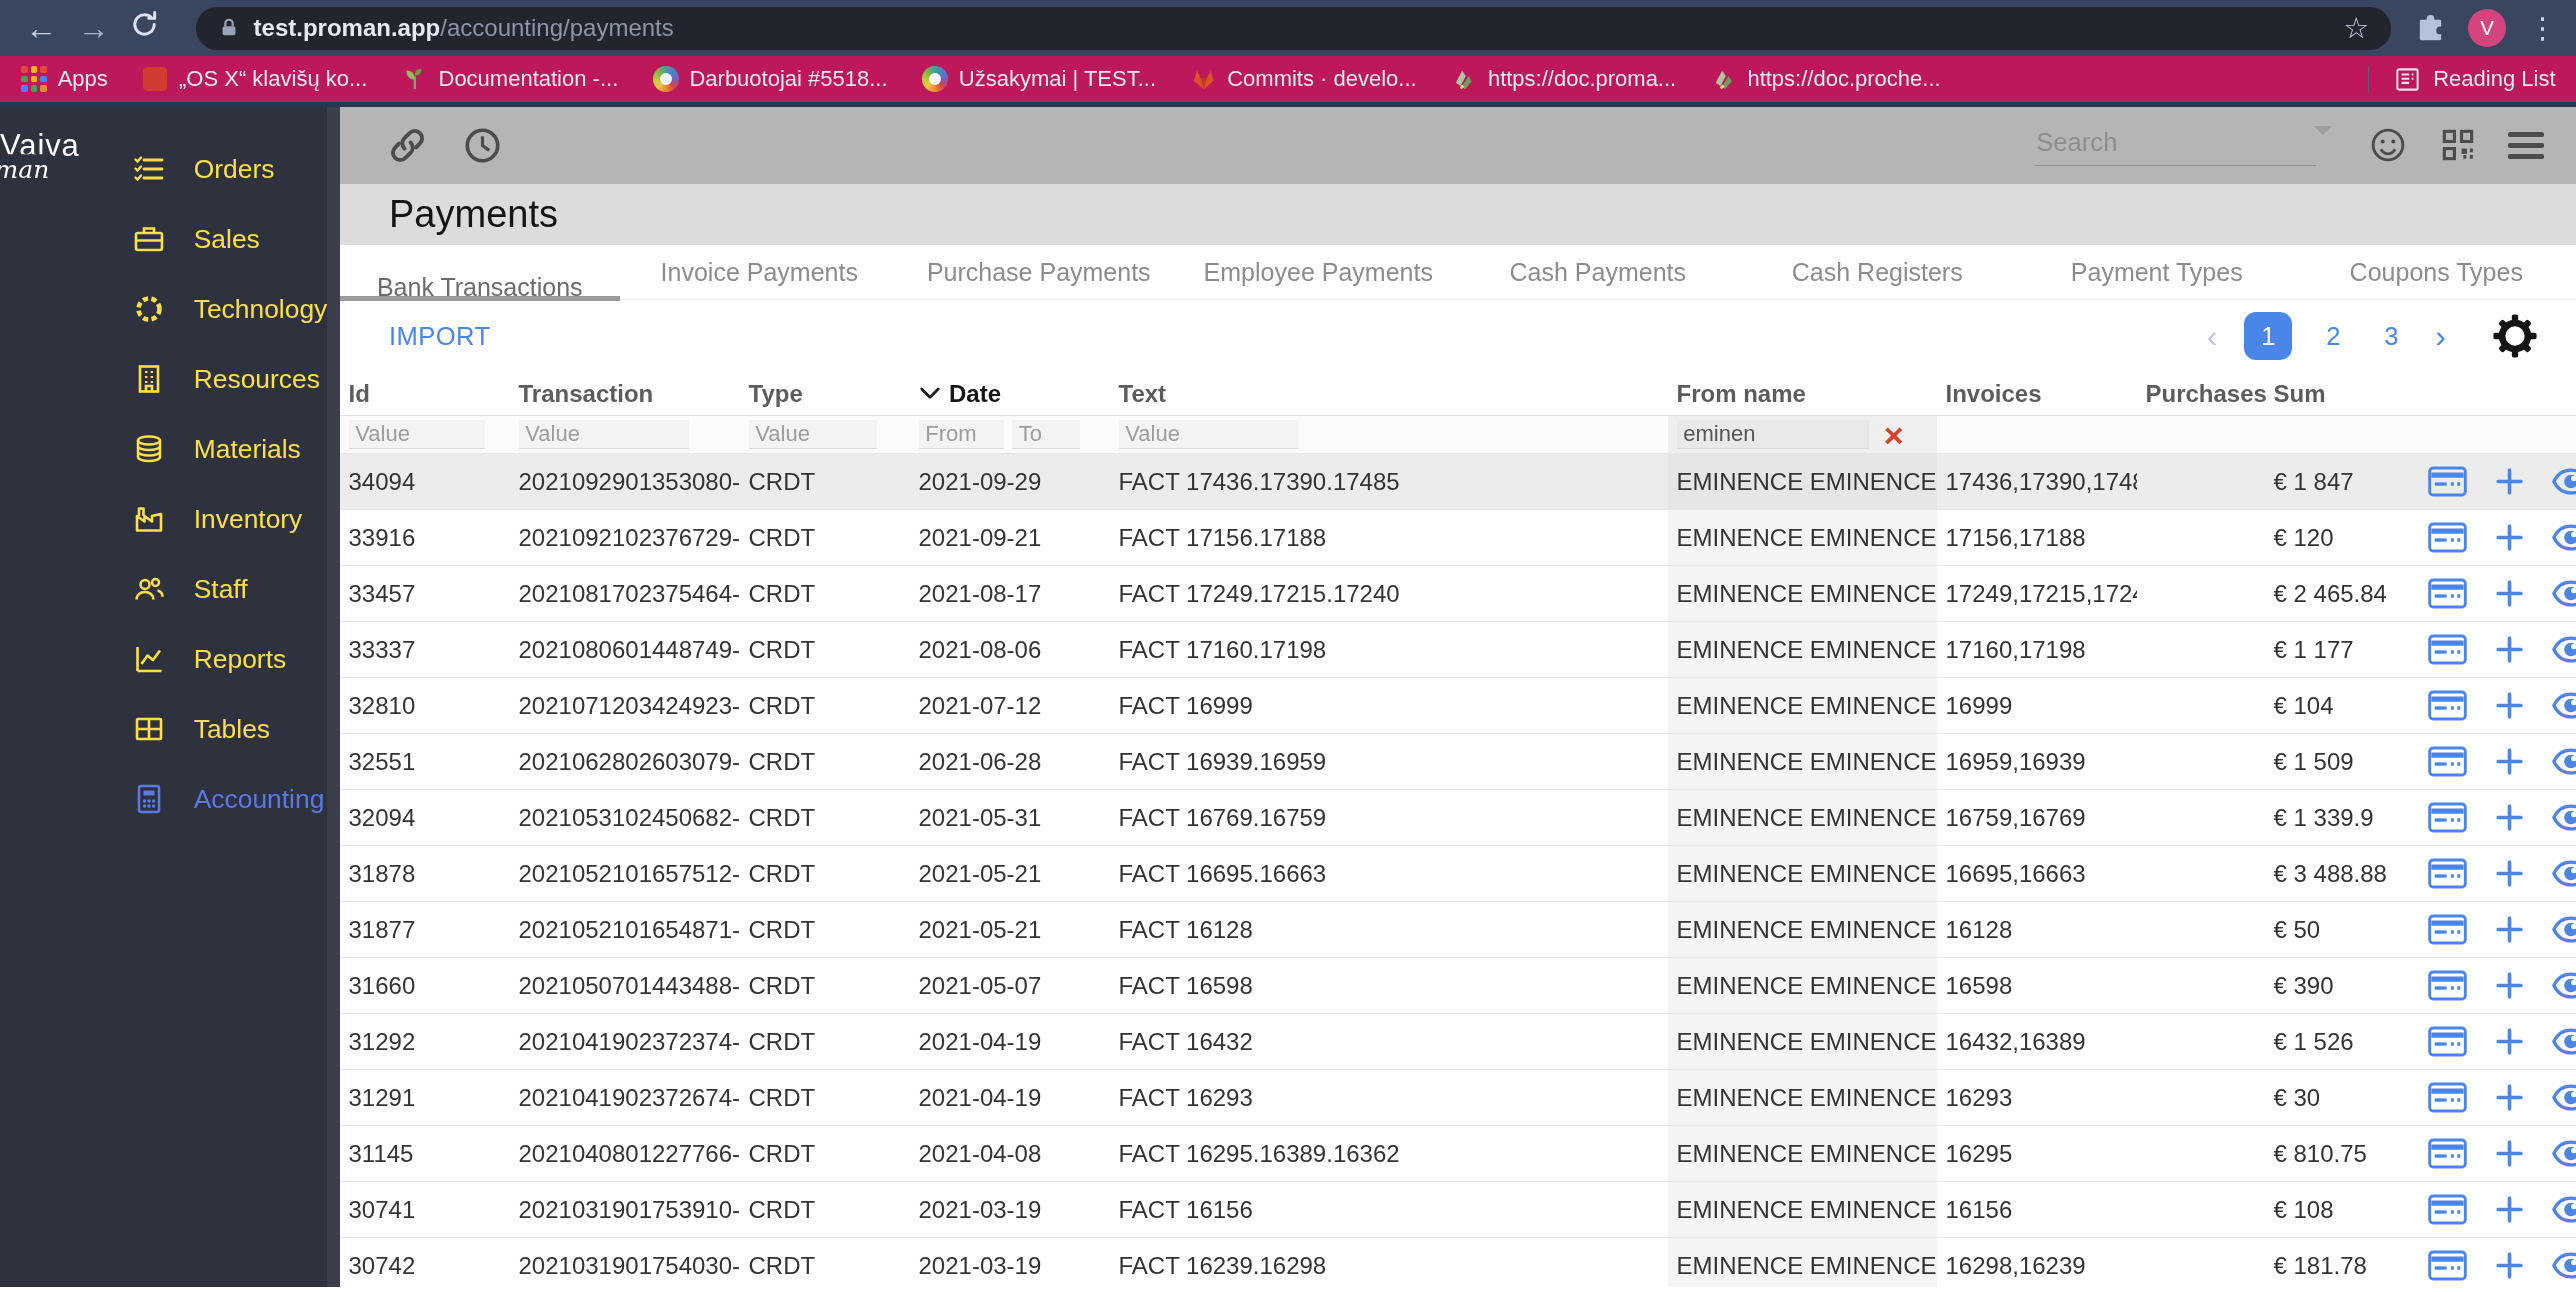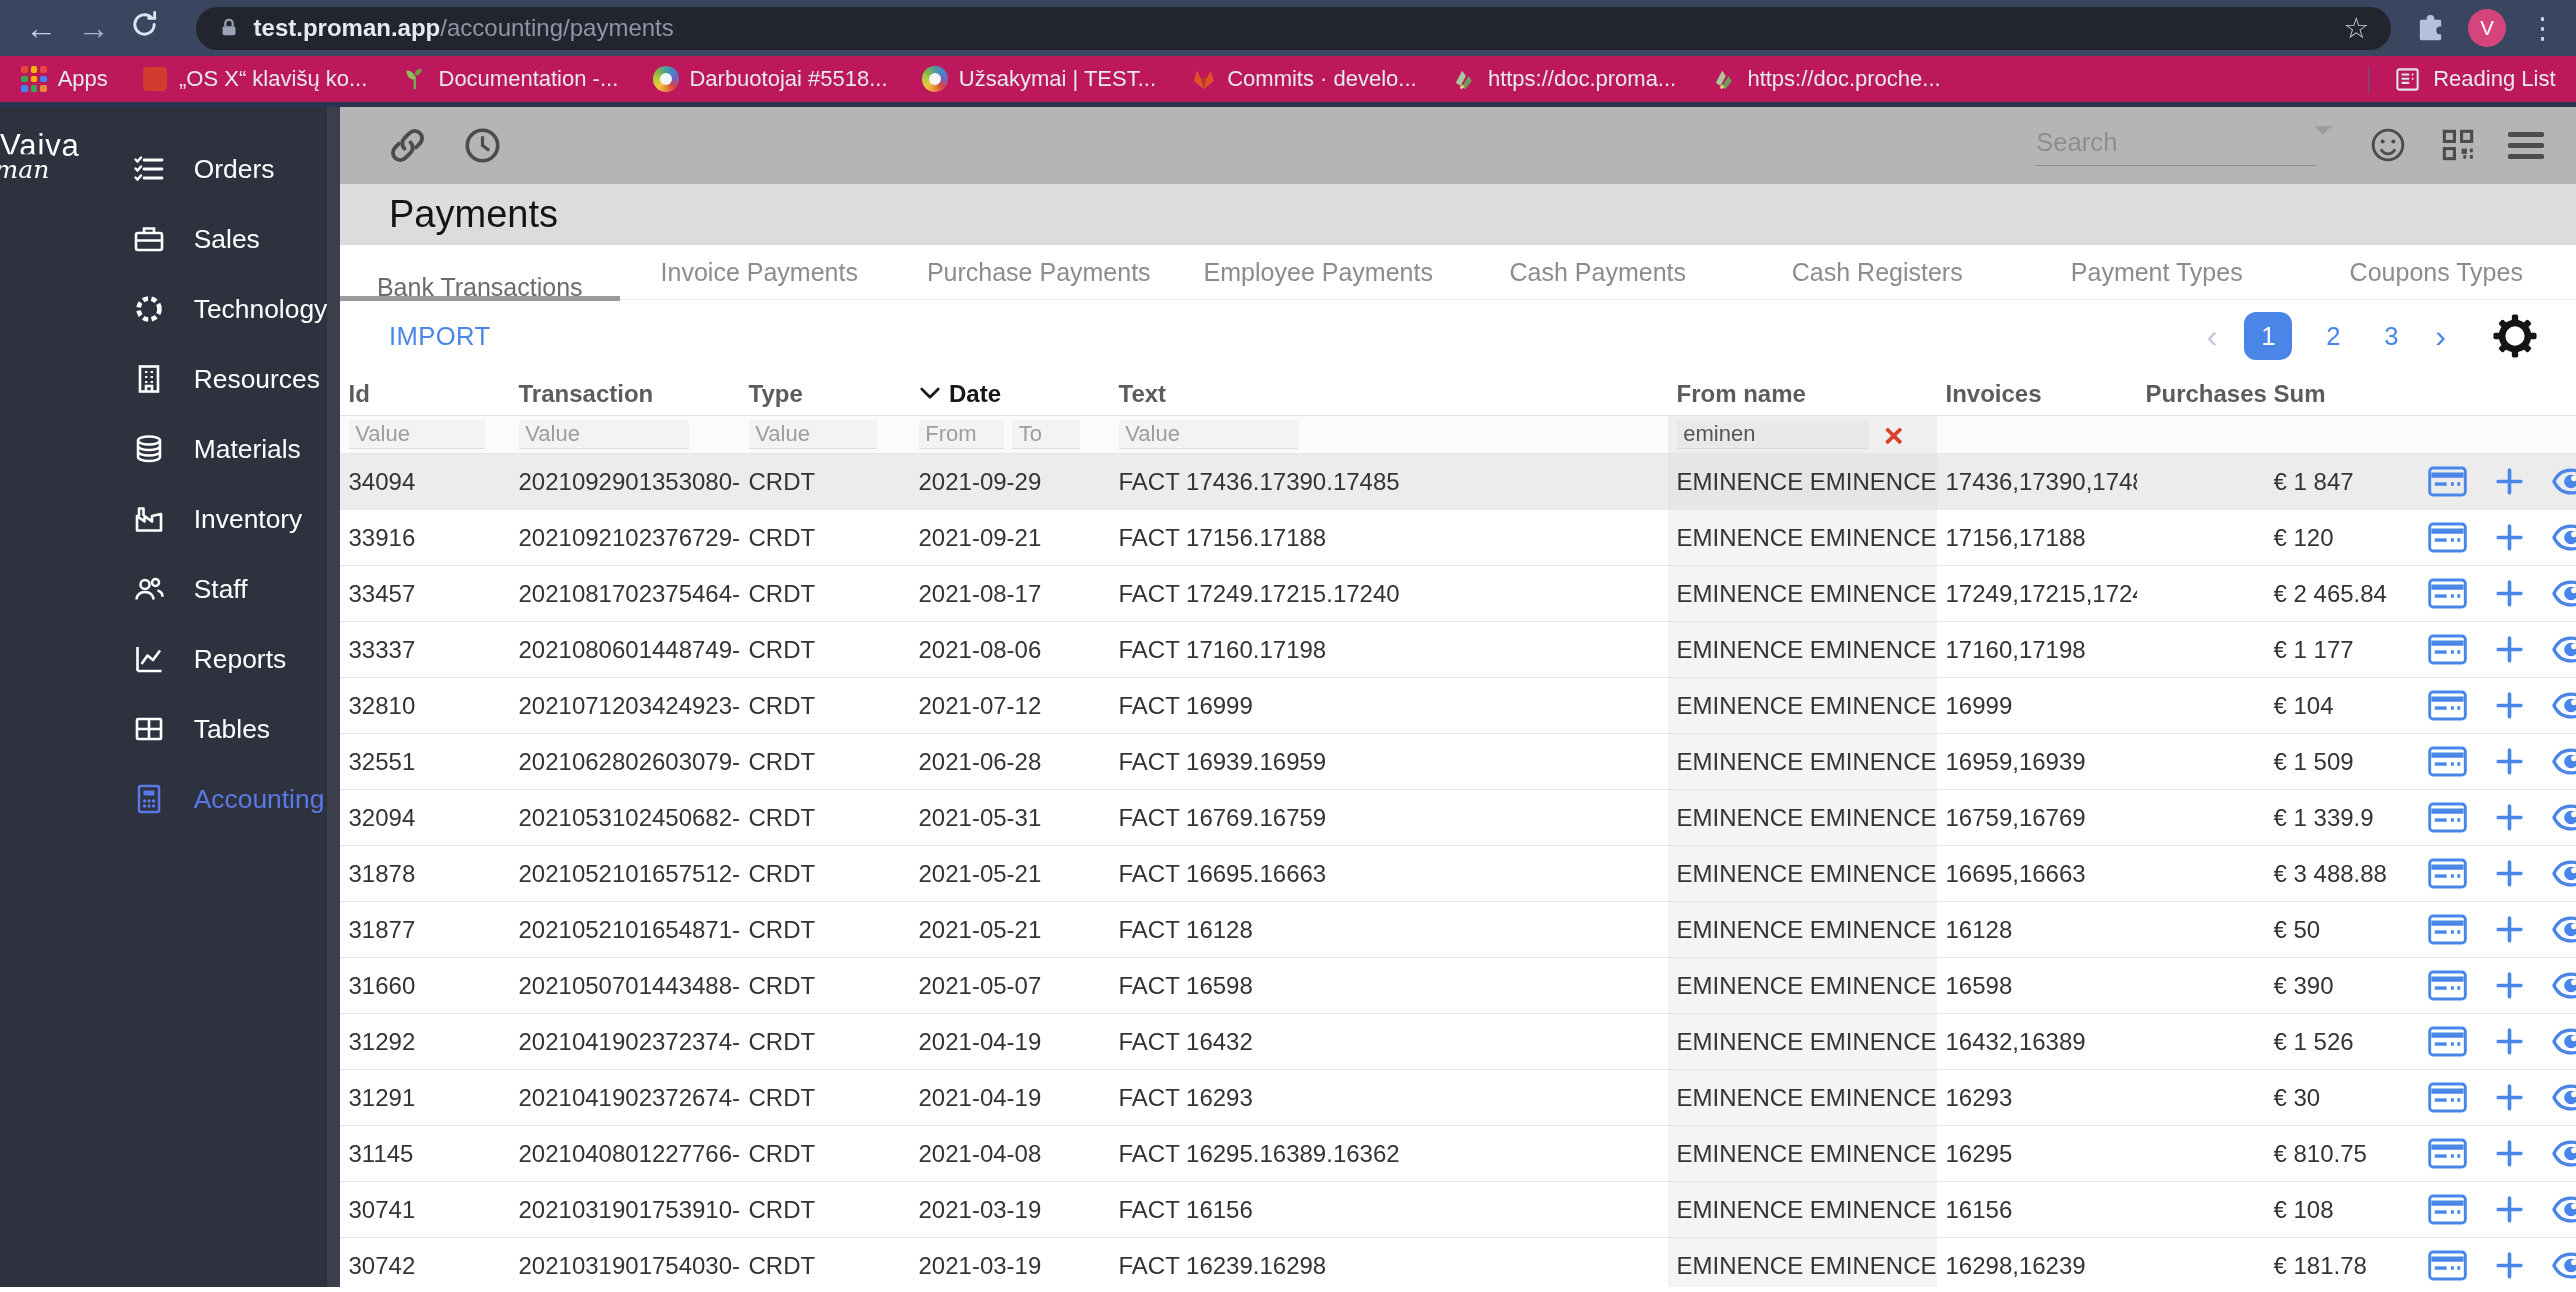--- a/index.html
+++ b/index.html
@@ -41,21 +41,21 @@
 
   
   .sidebar { width:340px; background:#2d323e; flex-shrink:0; color:#b9bec7; display:flex; flex-direction:row; overflow:hidden; }
   .logo { width:99px; height:99px; margin:15.3px auto 0; position:relative; }
   .logo-ring { position:absolute; inset:0; border-radius:50%;
     background:conic-gradient(from 210deg,#3f8f96 0 30deg,#2d323e 30deg 34deg,#3f7fae 34deg 62deg,#2d323e 62deg 66deg,#6f58c9 66deg 90deg,#2d323e 90deg 116deg,#d64040 116deg 140deg,#2d323e 140deg 144deg,#e2832f 144deg 168deg,#2d323e 168deg 172deg,#ecc52e 172deg 198deg,#2d323e 198deg 202deg,#c2cd3a 202deg 228deg,#2d323e 228deg 232deg,#87b83f 232deg 258deg,#2d323e 258deg 262deg,#57a457 262deg 288deg,#2d323e 288deg 292deg,#49939d 292deg 328deg,#2d323e 328deg 360deg);
     -webkit-mask:radial-gradient(circle at center, transparent 30px, #000 31px); mask:radial-gradient(circle at center, transparent 30px, #000 31px); }
   .logo-text { position:absolute; top:50%; left:50%; transform:translate(-50%,-58%); font-family:"DejaVu Serif", serif; font-style:italic; font-size:25px; color:#fff; background:#2d323e; padding:0.9px 4.3px; border-radius:3.4px; }
   .username { text-align:center; color:#fff; font-size:31px; font-weight:500; margin-top:20.5px; letter-spacing:0.9px; }
   .nav { margin-top:27px; }
-  .nav-item { display:flex; align-items:center; gap:29px; height:70px; padding-left:53px; font-size:26.4px; cursor:pointer; color:#ffffff; }
+  .nav-item { display:flex; align-items:center; gap:29px; height:70px; padding-left:53px; font-size:26.4px; cursor:pointer; color:#fde047; }
   .nav-item .nav-ico { width:32px; height:32px; flex-shrink:0; display:flex; }
   .nav-item .nav-ico svg { width:32px; height:32px; }
   .nav-item.active { color:#5a78e6; }
   .subnav { background:#3a3f4b; padding-top:13.6px; flex:1; }
   .subnav-item { height:51px; line-height:51px; padding-left:78px; font-size:25.6px; color:#aeb3bc; cursor:pointer; }
   .subnav-item.active { color:#ffffff; font-weight:700; }
 
   
   .main { flex:1; display:flex; flex-direction:column; min-width:0; }
   .gtoolbar { height:77px; background:#b5b5b5; display:flex; align-items:center; padding:0 32px 0 48px; gap:36px; }

